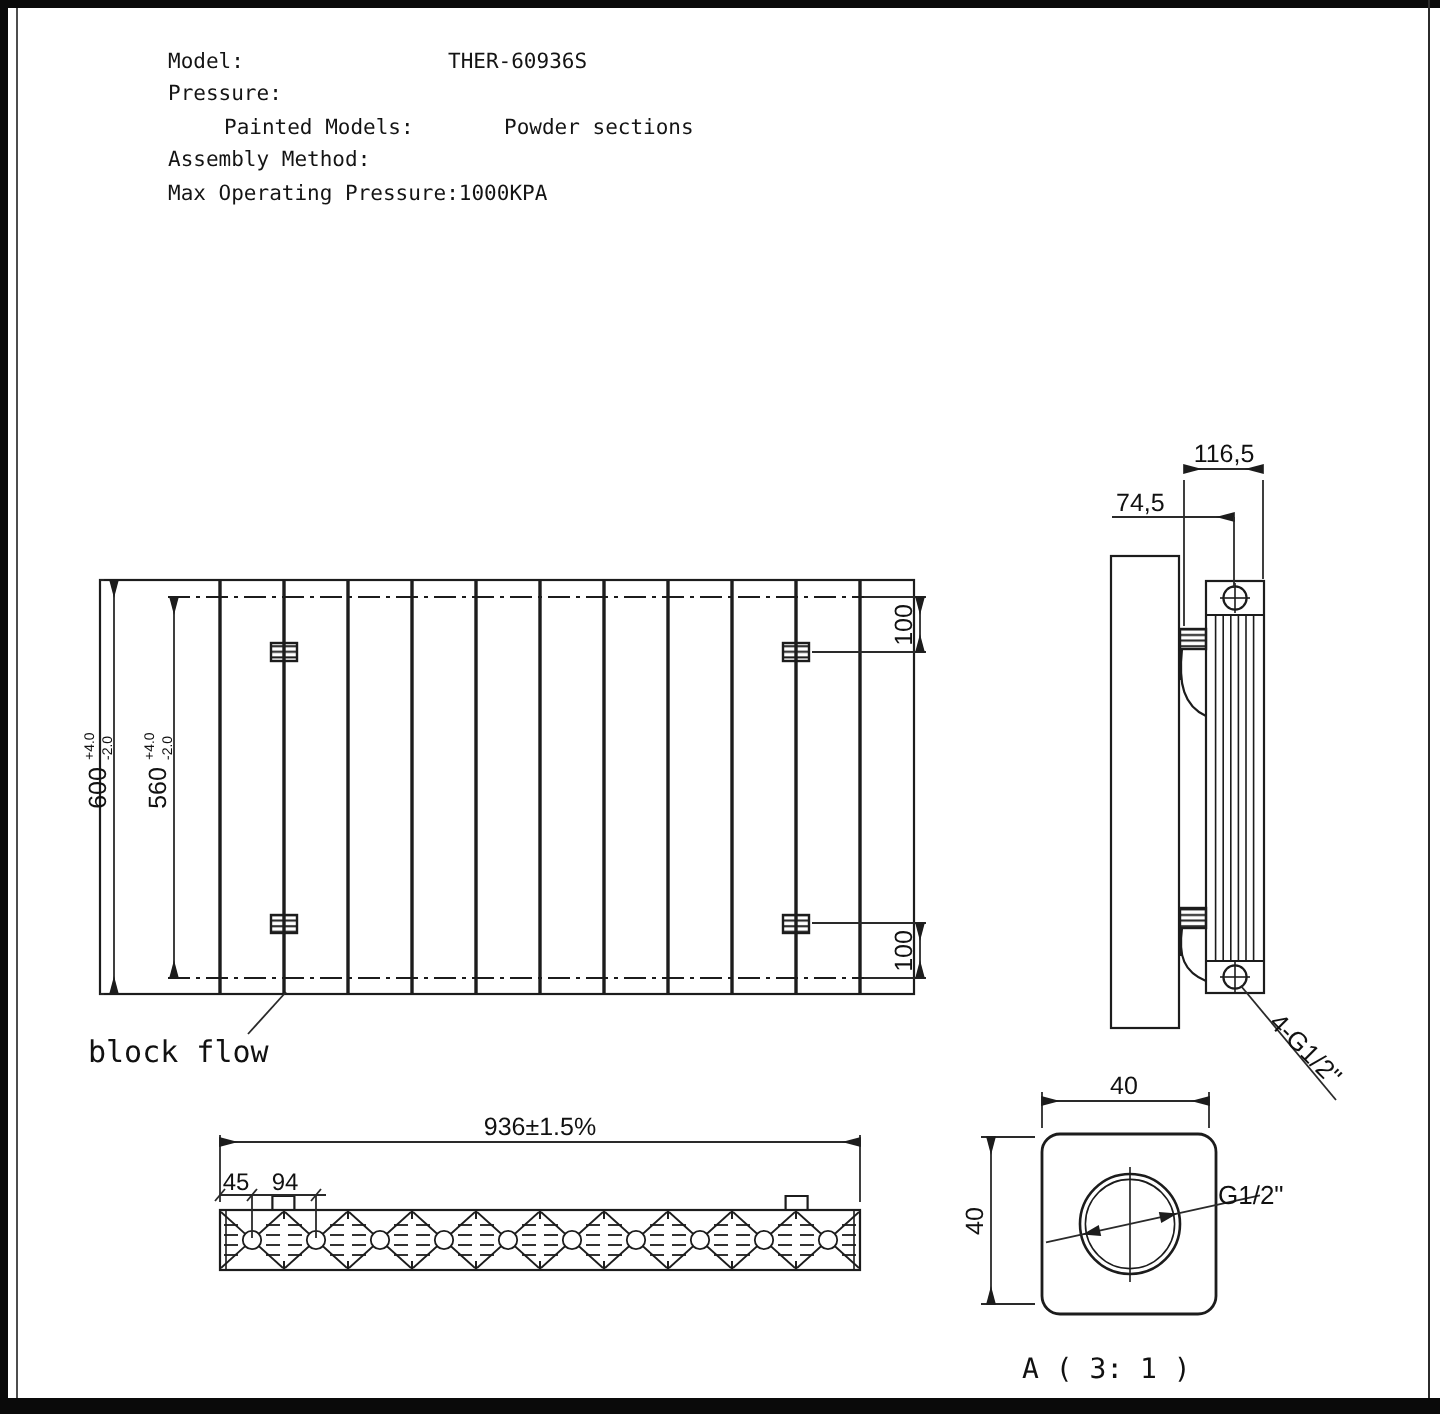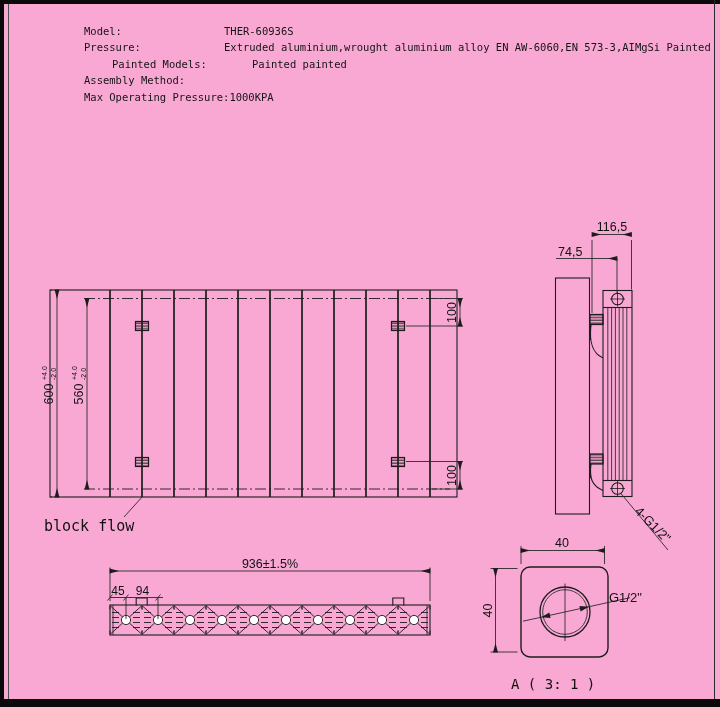--- a/index.html
+++ b/index.html
@@ -1,16 +1,16 @@
 <!DOCTYPE html>
 <html><head>
 <meta charset="utf-8">
 <style>
   html,body{margin:0;padding:0;background:#e8e8e8;}
-  #page{position:relative;width:720px;height:707px;background:#f9a8d4;overflow:hidden;
+  #page{position:relative;width:720px;height:707px;background:#ffffff;overflow:hidden;
         font-family:"DejaVu Sans Mono",monospace;}
   
   .bar{position:absolute;background:#0a0a0a;}
   #bar-top{left:0;top:0;width:720px;height:4px;}
   #bar-left{left:0;top:0;width:4px;height:707px;}
   #bar-bottom{left:0;top:699px;width:720px;height:8px;}
   #line-left{position:absolute;left:8px;top:4px;width:1px;height:695px;background:#4d4d4d;}
   #line-right{position:absolute;left:714px;top:0;width:1.3px;height:699px;background:#2b2b2b;}
 
   
@@ -51,25 +51,24 @@
   <div id="line-left"></div>
   <div id="line-right"></div>
 
   <div class="title-block">
     <div class="tb-row">
       <span class="tb-label">Model:</span>
       <span class="tb-value">THER-60936S</span>
     </div>
     <div class="tb-row">
       <span class="tb-label">Pressure:</span>
-      <span class="tb-value">Extruded aluminium,wrought aluminium alloy EN AW-6060,EN 573-3,AIMgSi Painted</span>
     </div>
     <div class="tb-row gap">
       <span class="tb-label">Painted Models:</span>
-      <span class="tb-value">Painted painted</span>
+      <span class="tb-value">Powder sections</span>
     </div>
     <div class="tb-row">
       <span class="tb-label">Assembly Method:</span>
     </div>
     <div class="tb-row">
       <span class="tb-label">Max Operating Pressure:</span>
       <span class="tb-value">1000KPA</span>
     </div>
   </div>
 

